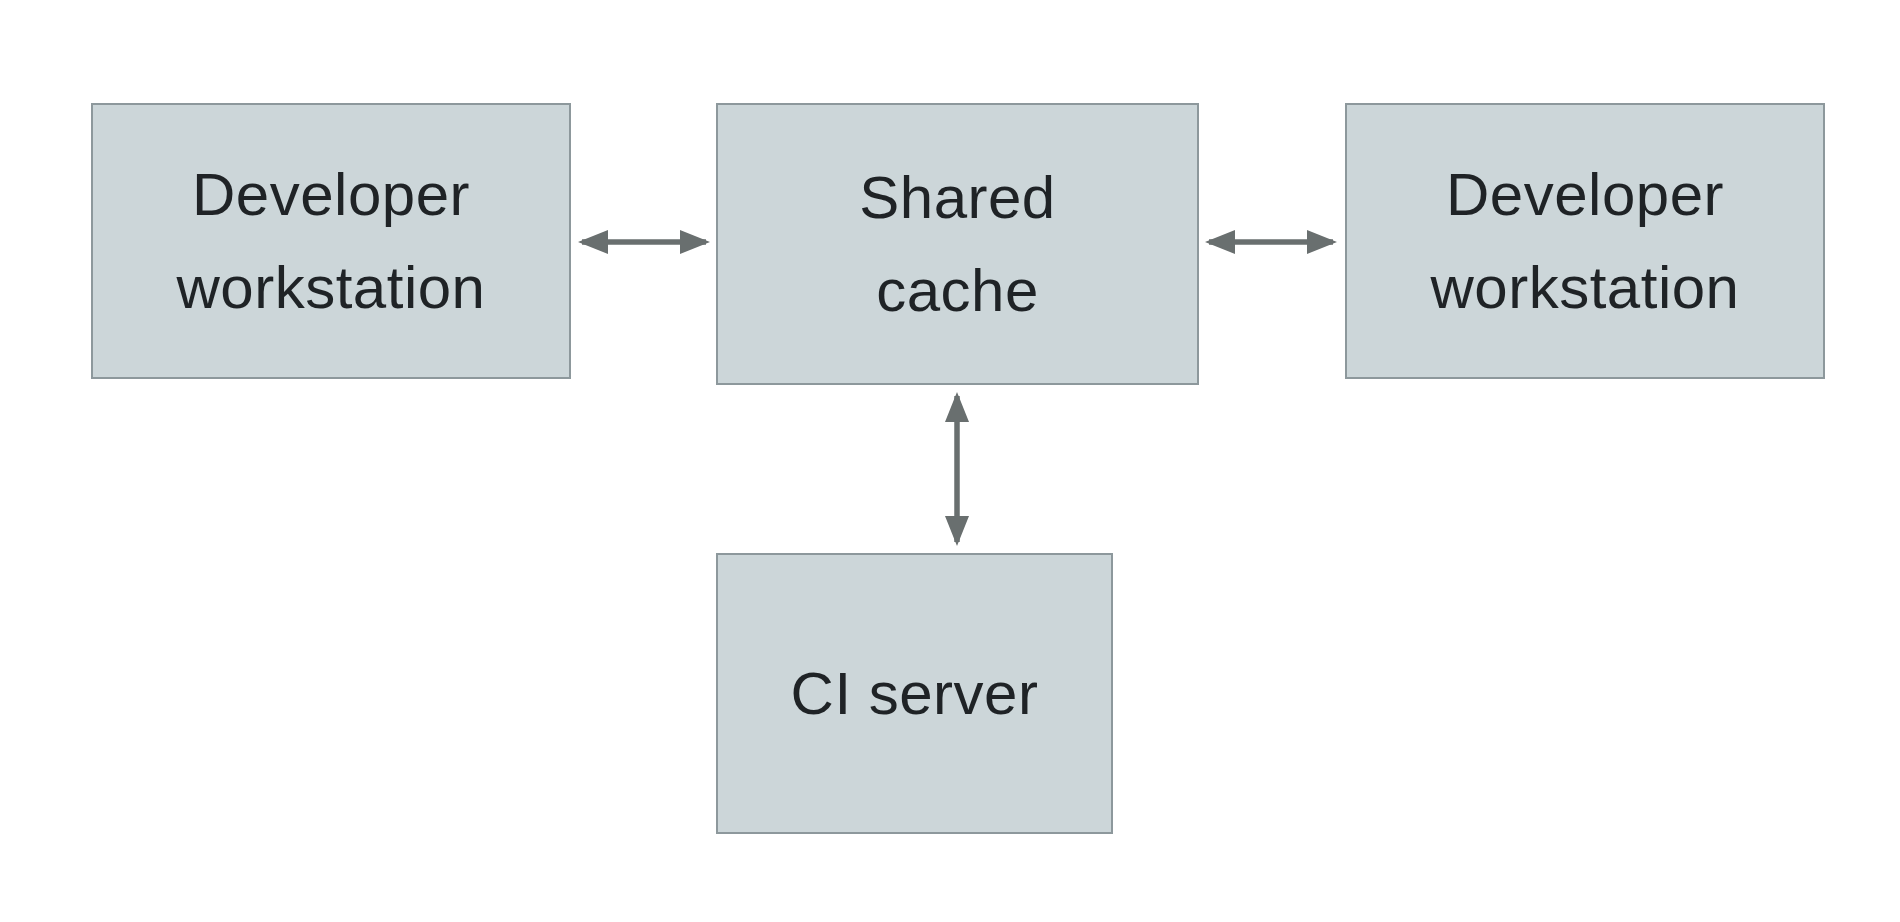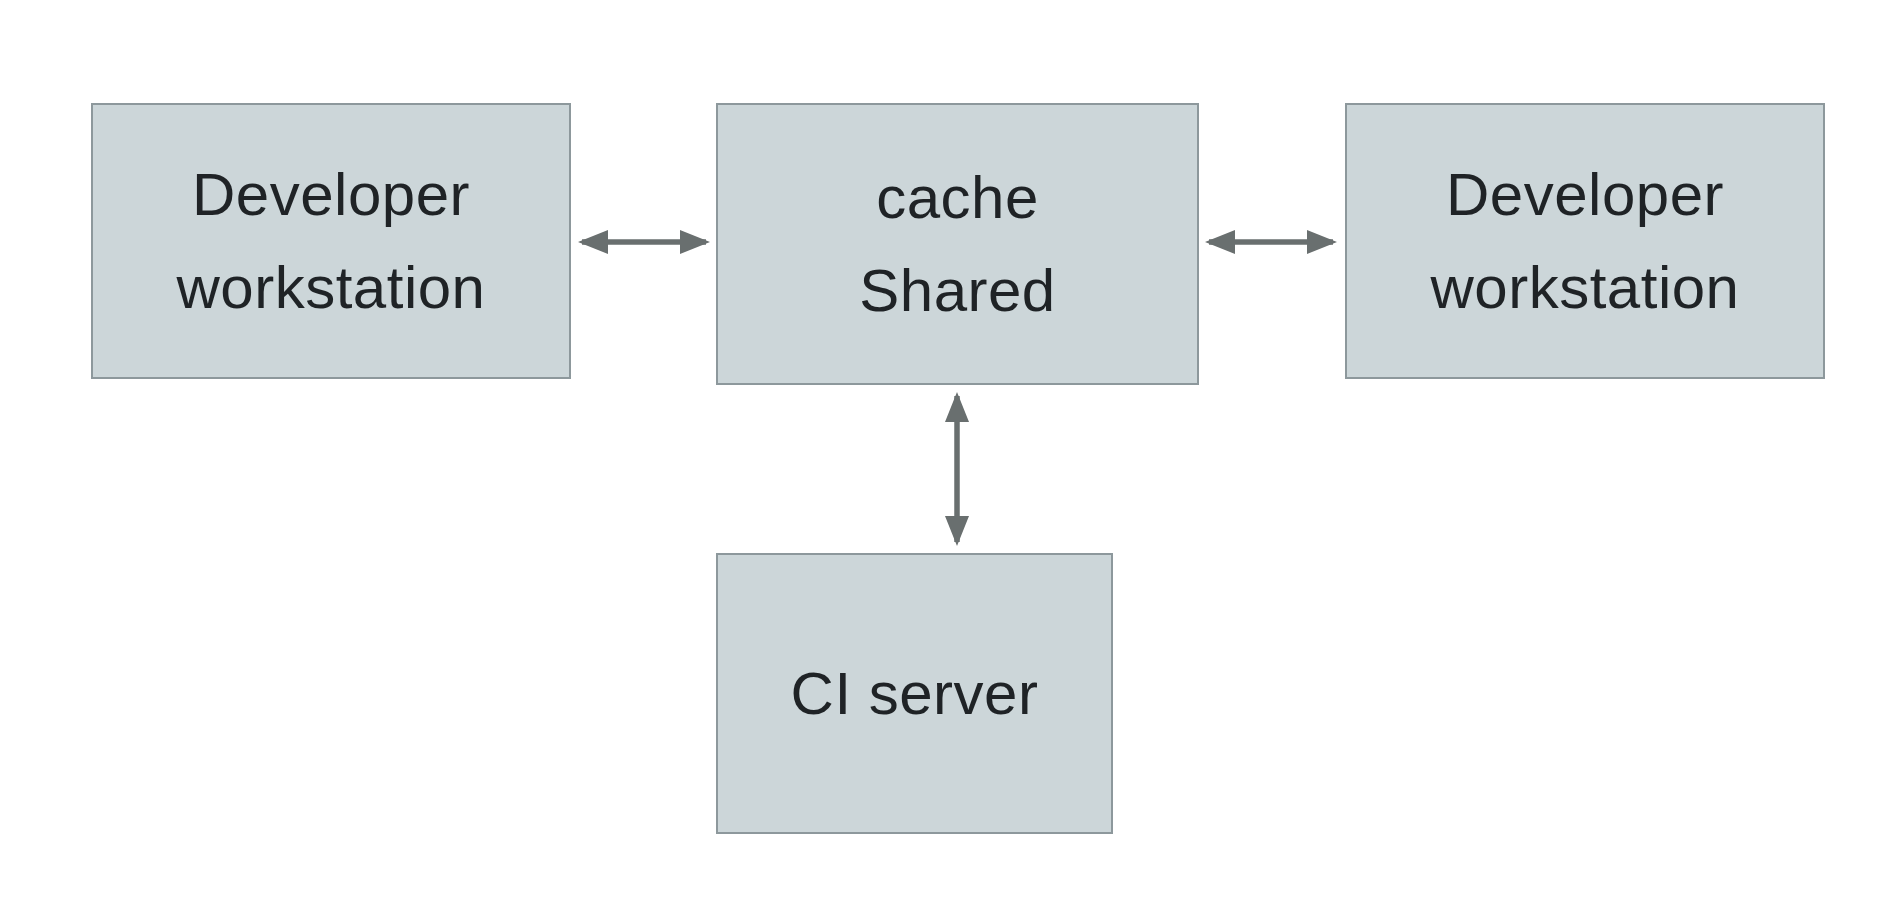--- a/index.html
+++ b/index.html
@@ -74,22 +74,22 @@
 
     <line class="arrow-line" x1="957" y1="396" x2="957" y2="542" marker-start="url(#arrowhead)" marker-end="url(#arrowhead)"></line>
   </svg>
 
   <div class="node" id="node-dev-left">
     <span class="line">Developer</span>
     <span class="line">workstation</span>
   </div>
 
   <div class="node" id="node-cache">
+    <span class="line">Shared</span>
     <span class="line">cache</span>
-    <span class="line">Shared</span>
   </div>
 
   <div class="node" id="node-dev-right">
     <span class="line">Developer</span>
     <span class="line">workstation</span>
   </div>
 
   <div class="node" id="node-ci">
     <span class="line">CI server</span>
   </div>

